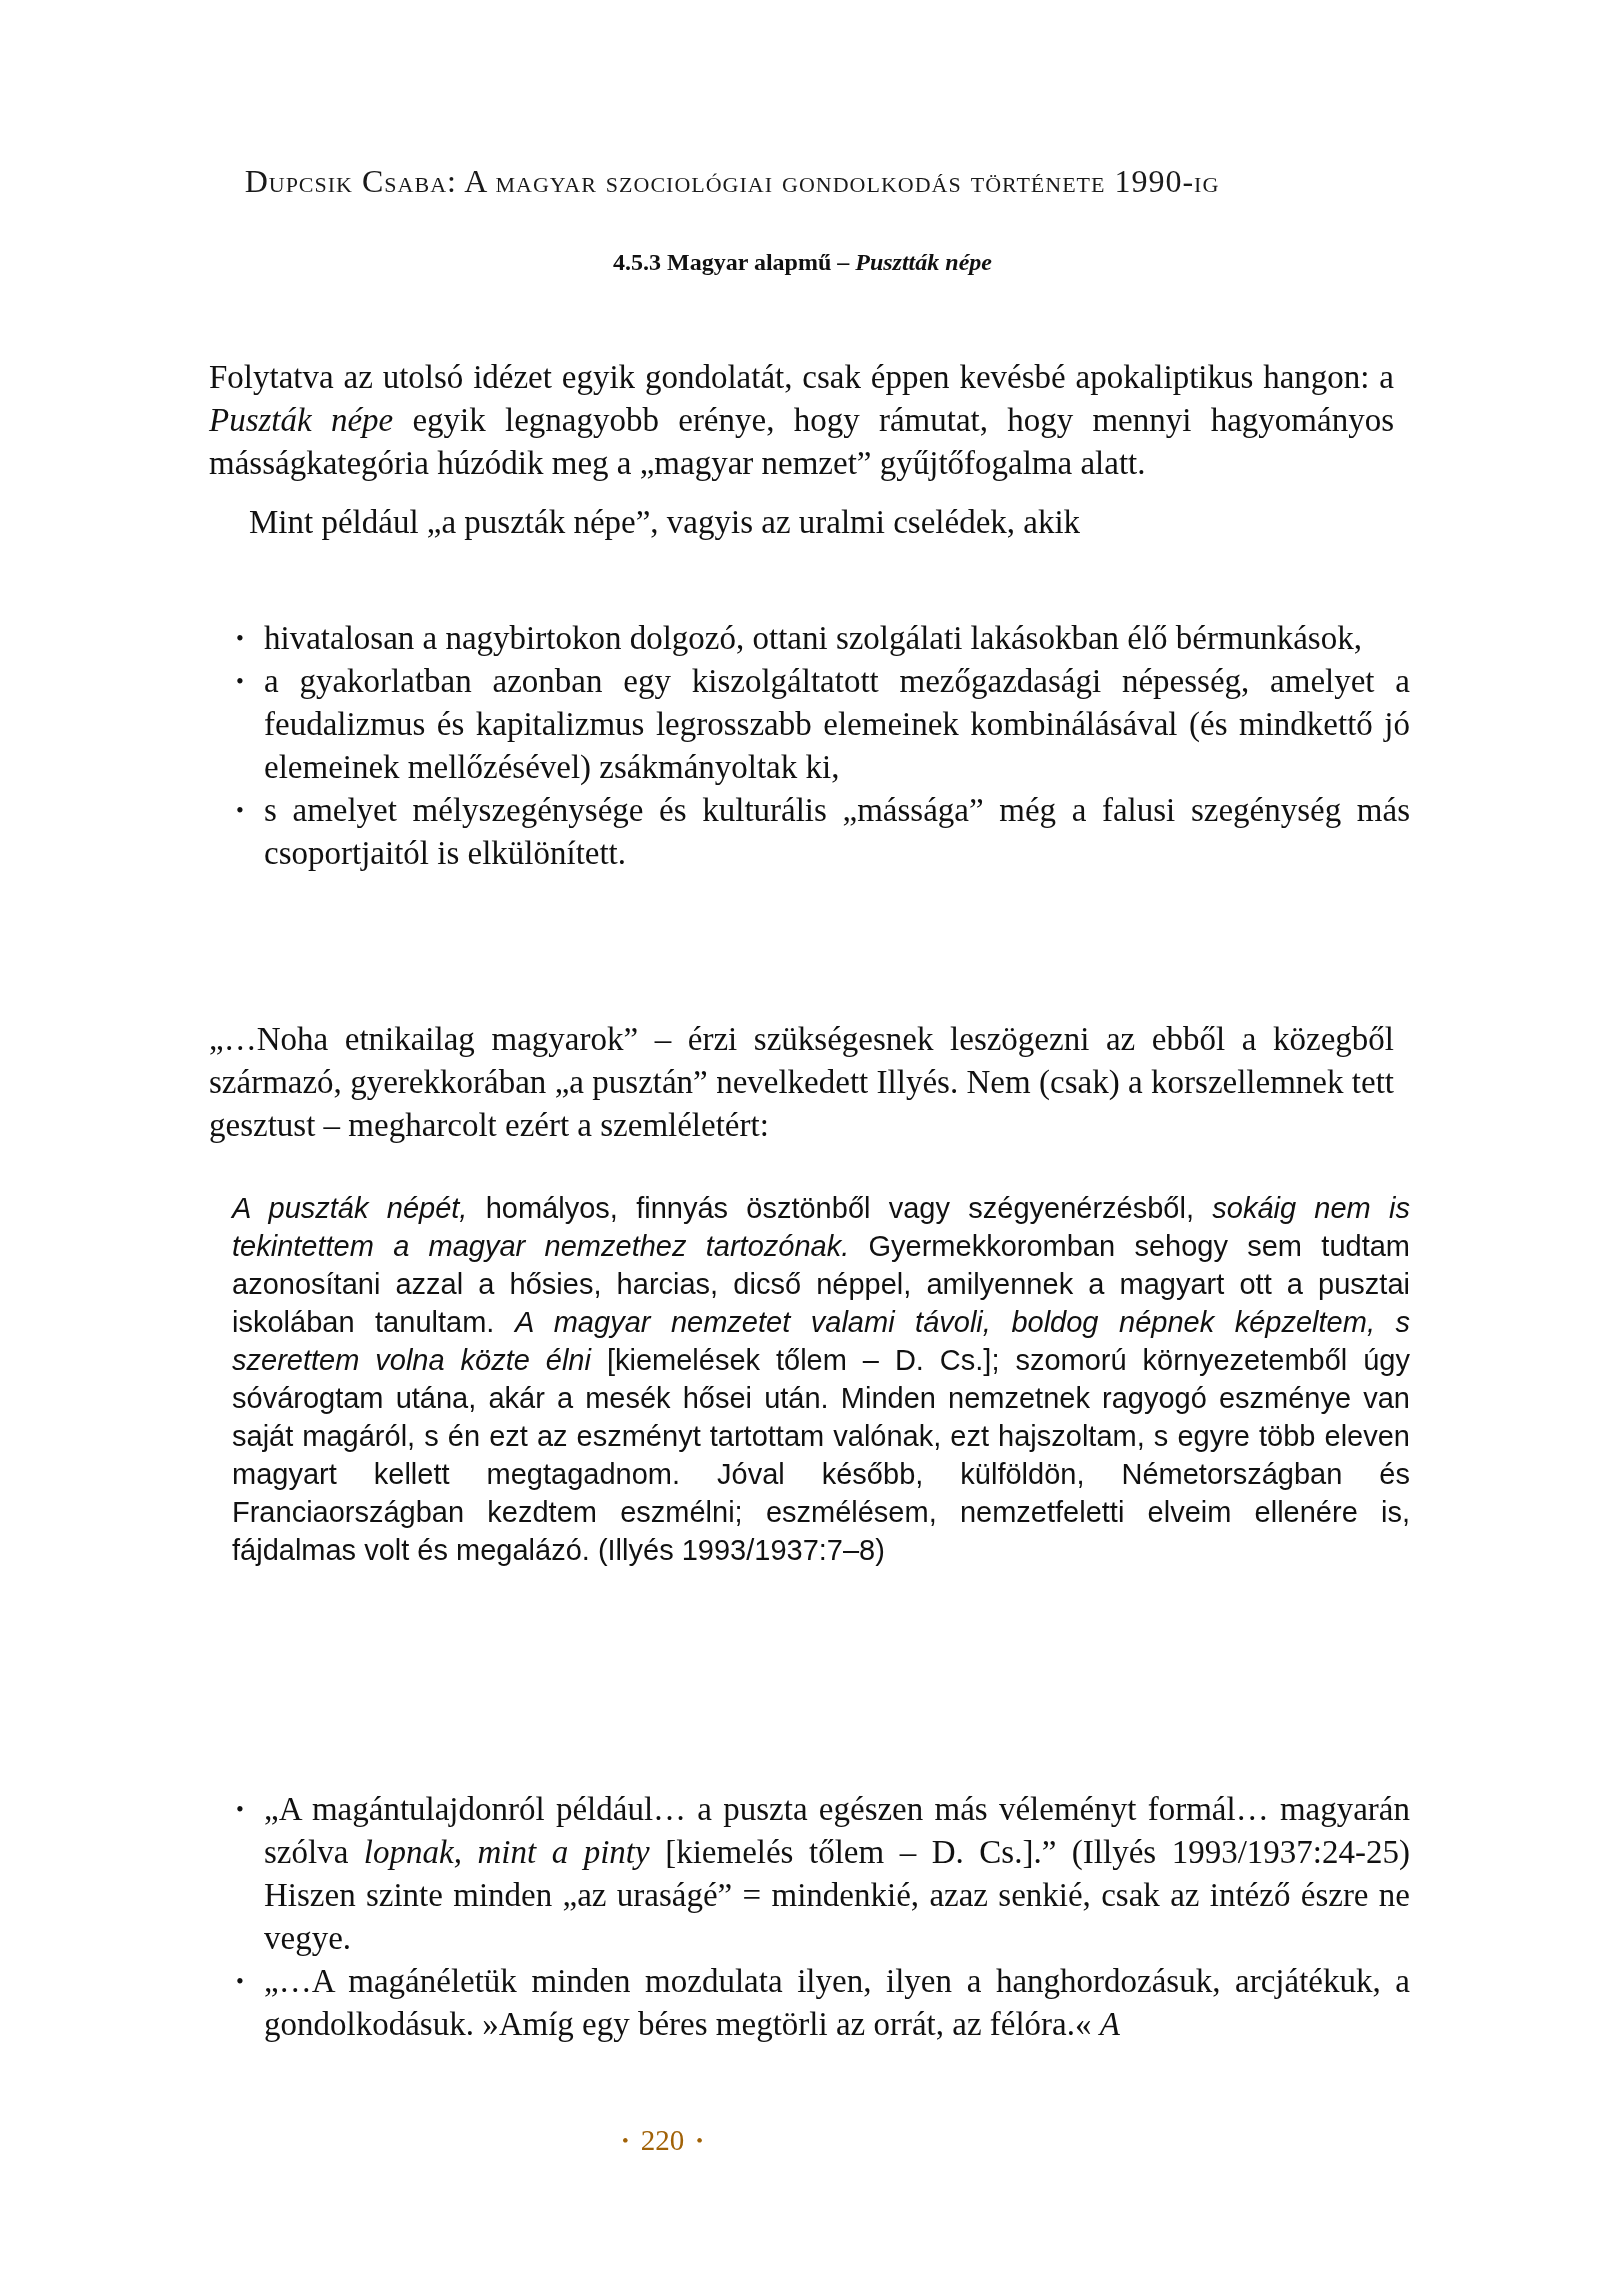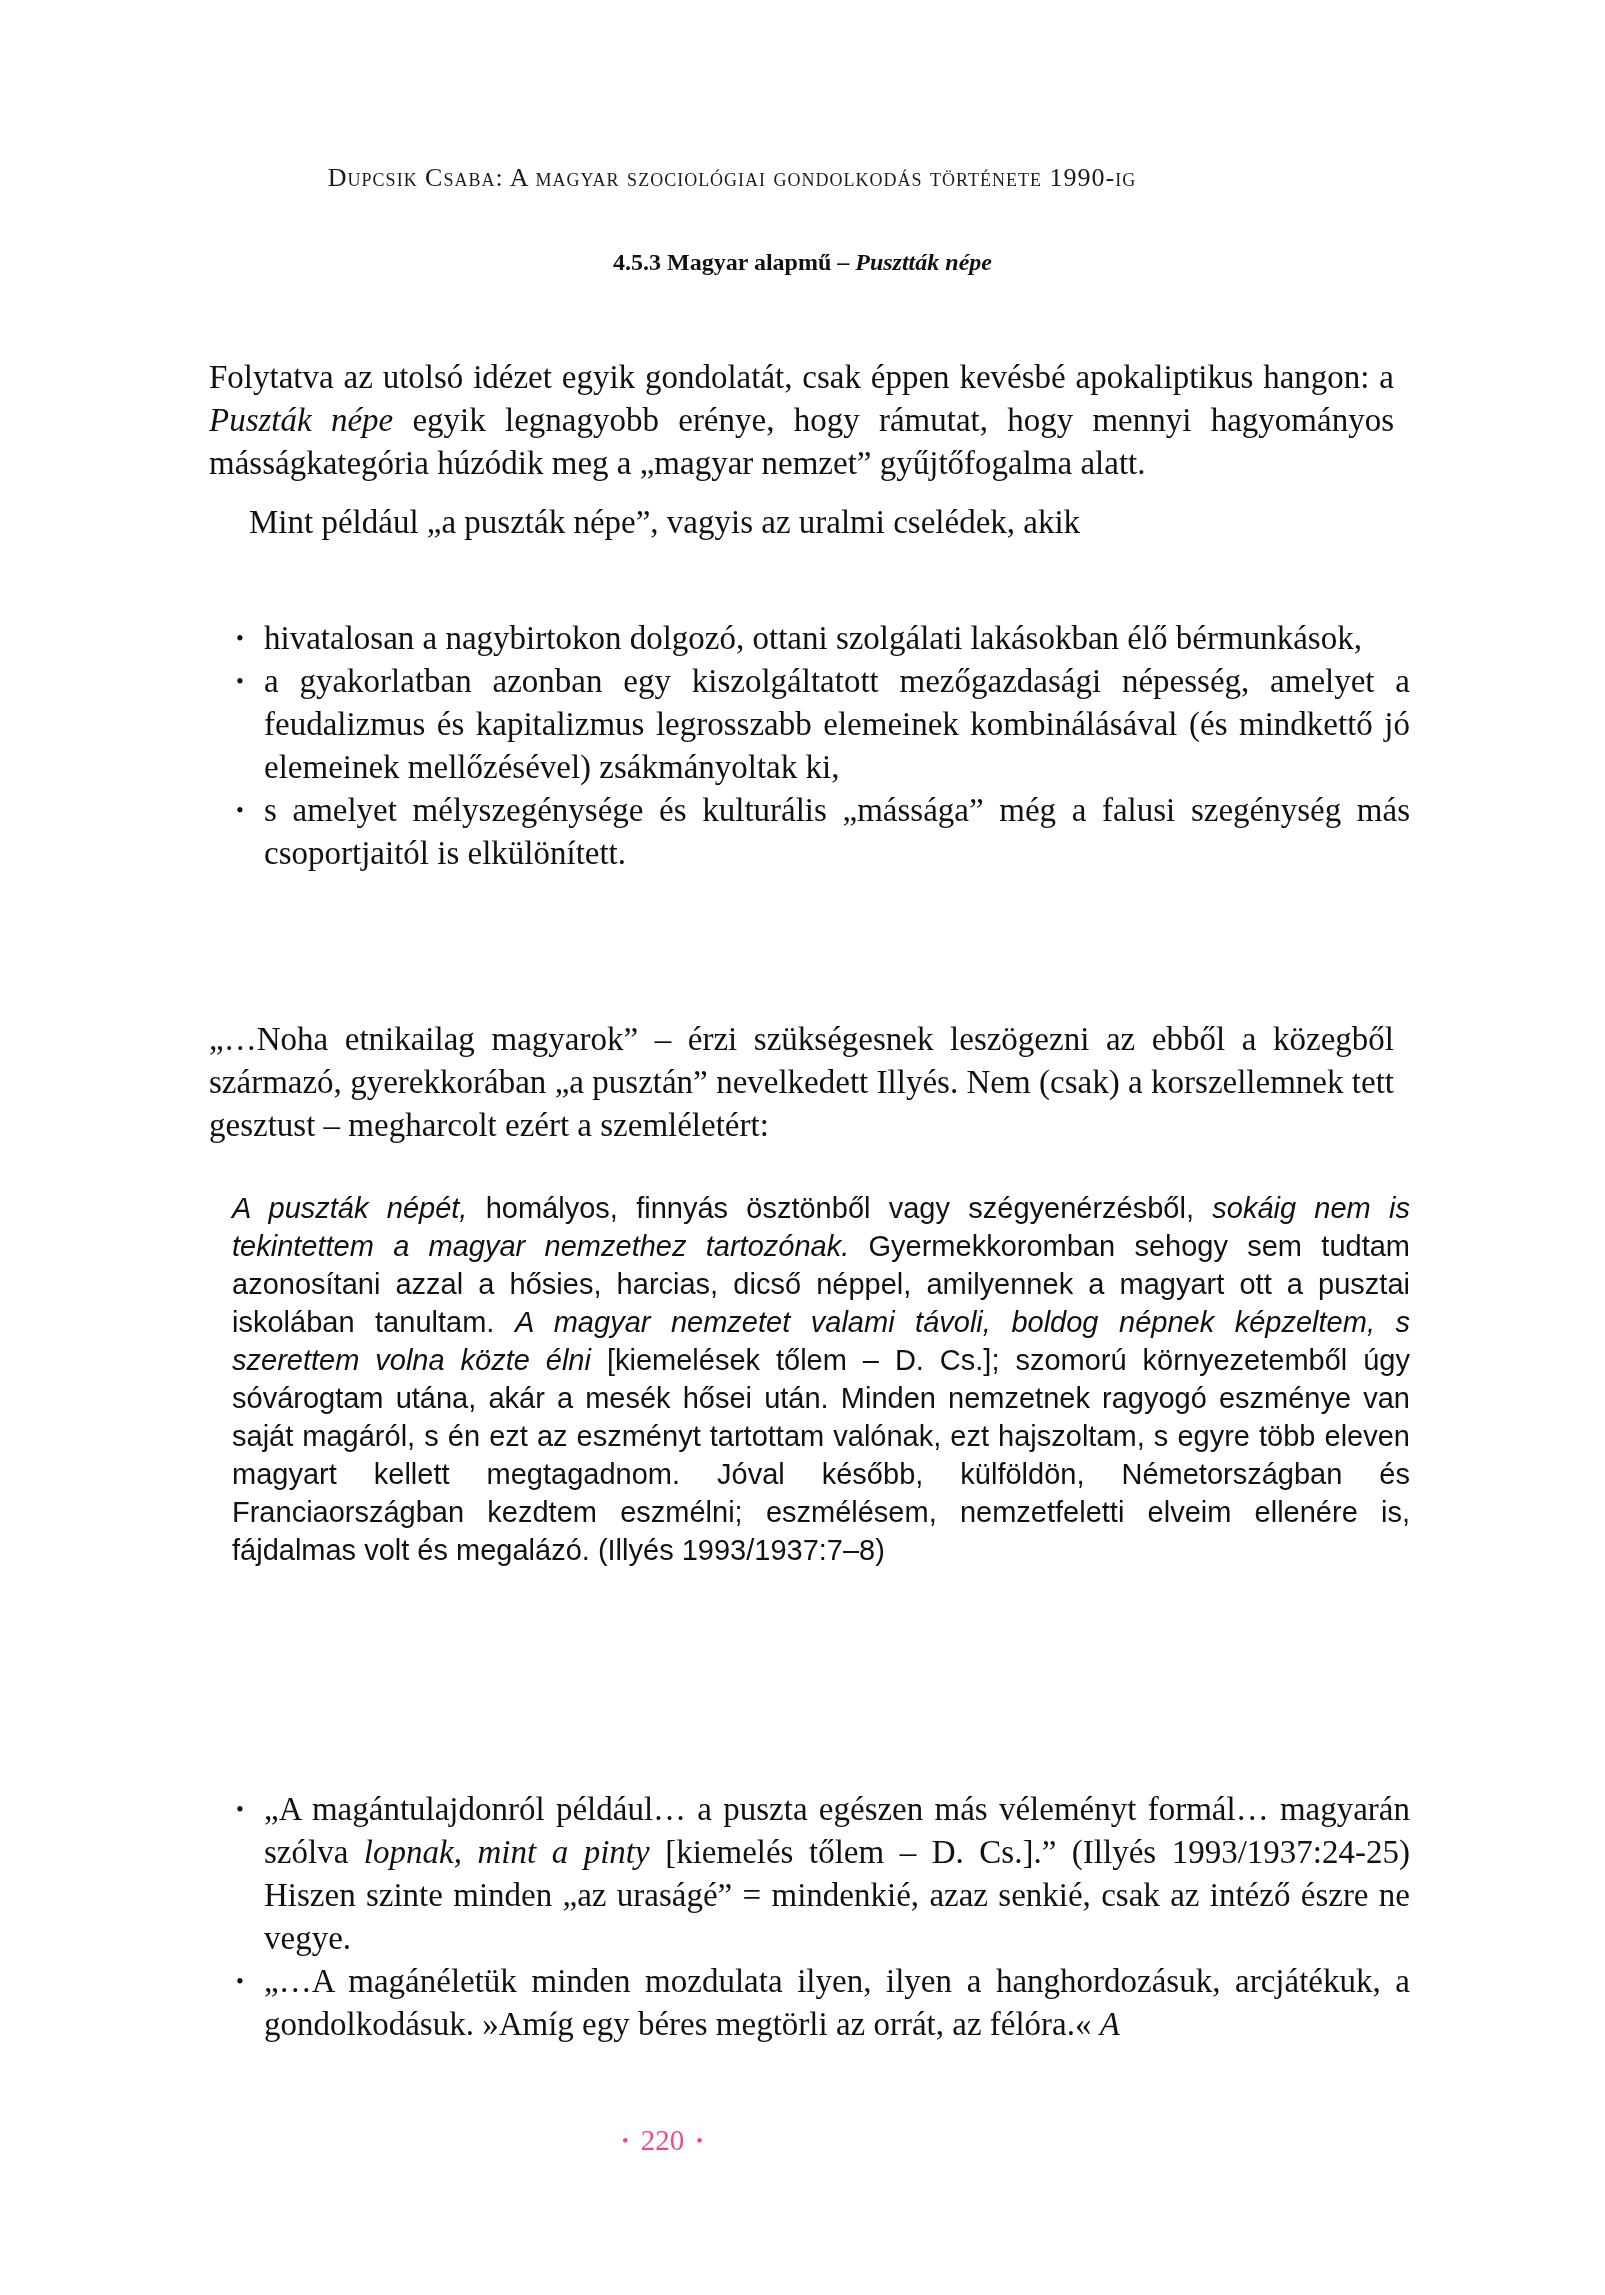--- a/index.html
+++ b/index.html
@@ -21,21 +21,21 @@
       width: 1605px;
       height: 2295px;
     }
     .running-head {
       position: absolute;
       top: 163px;
       left: 0;
       width: 1464px;
       text-align: center;
       font-family: "Liberation Serif", serif;
-      font-size: 26px;
+      font-size: 32px;
       font-variant: small-caps;
       letter-spacing: 1px;
       color: #1a1a1a;
     }
     .section-title {
       position: absolute;
       top: 249px;
       left: 0;
       width: 1605px;
       text-align: center;
@@ -90,21 +90,21 @@
       text-align: justify;
     }
     .folio {
       position: absolute;
       top: 2124px;
       left: 0;
       width: 1325px;
       text-align: center;
       font-family: "Liberation Serif", serif;
       font-size: 29px;
-      color: #ec4899;
+      color: #a16207;
     }
     .folio .dot {
       font-size: 19px;
       vertical-align: 3.4px;
       margin: 0 12px;
     }
   </style>
 </head>
 <body>
 

